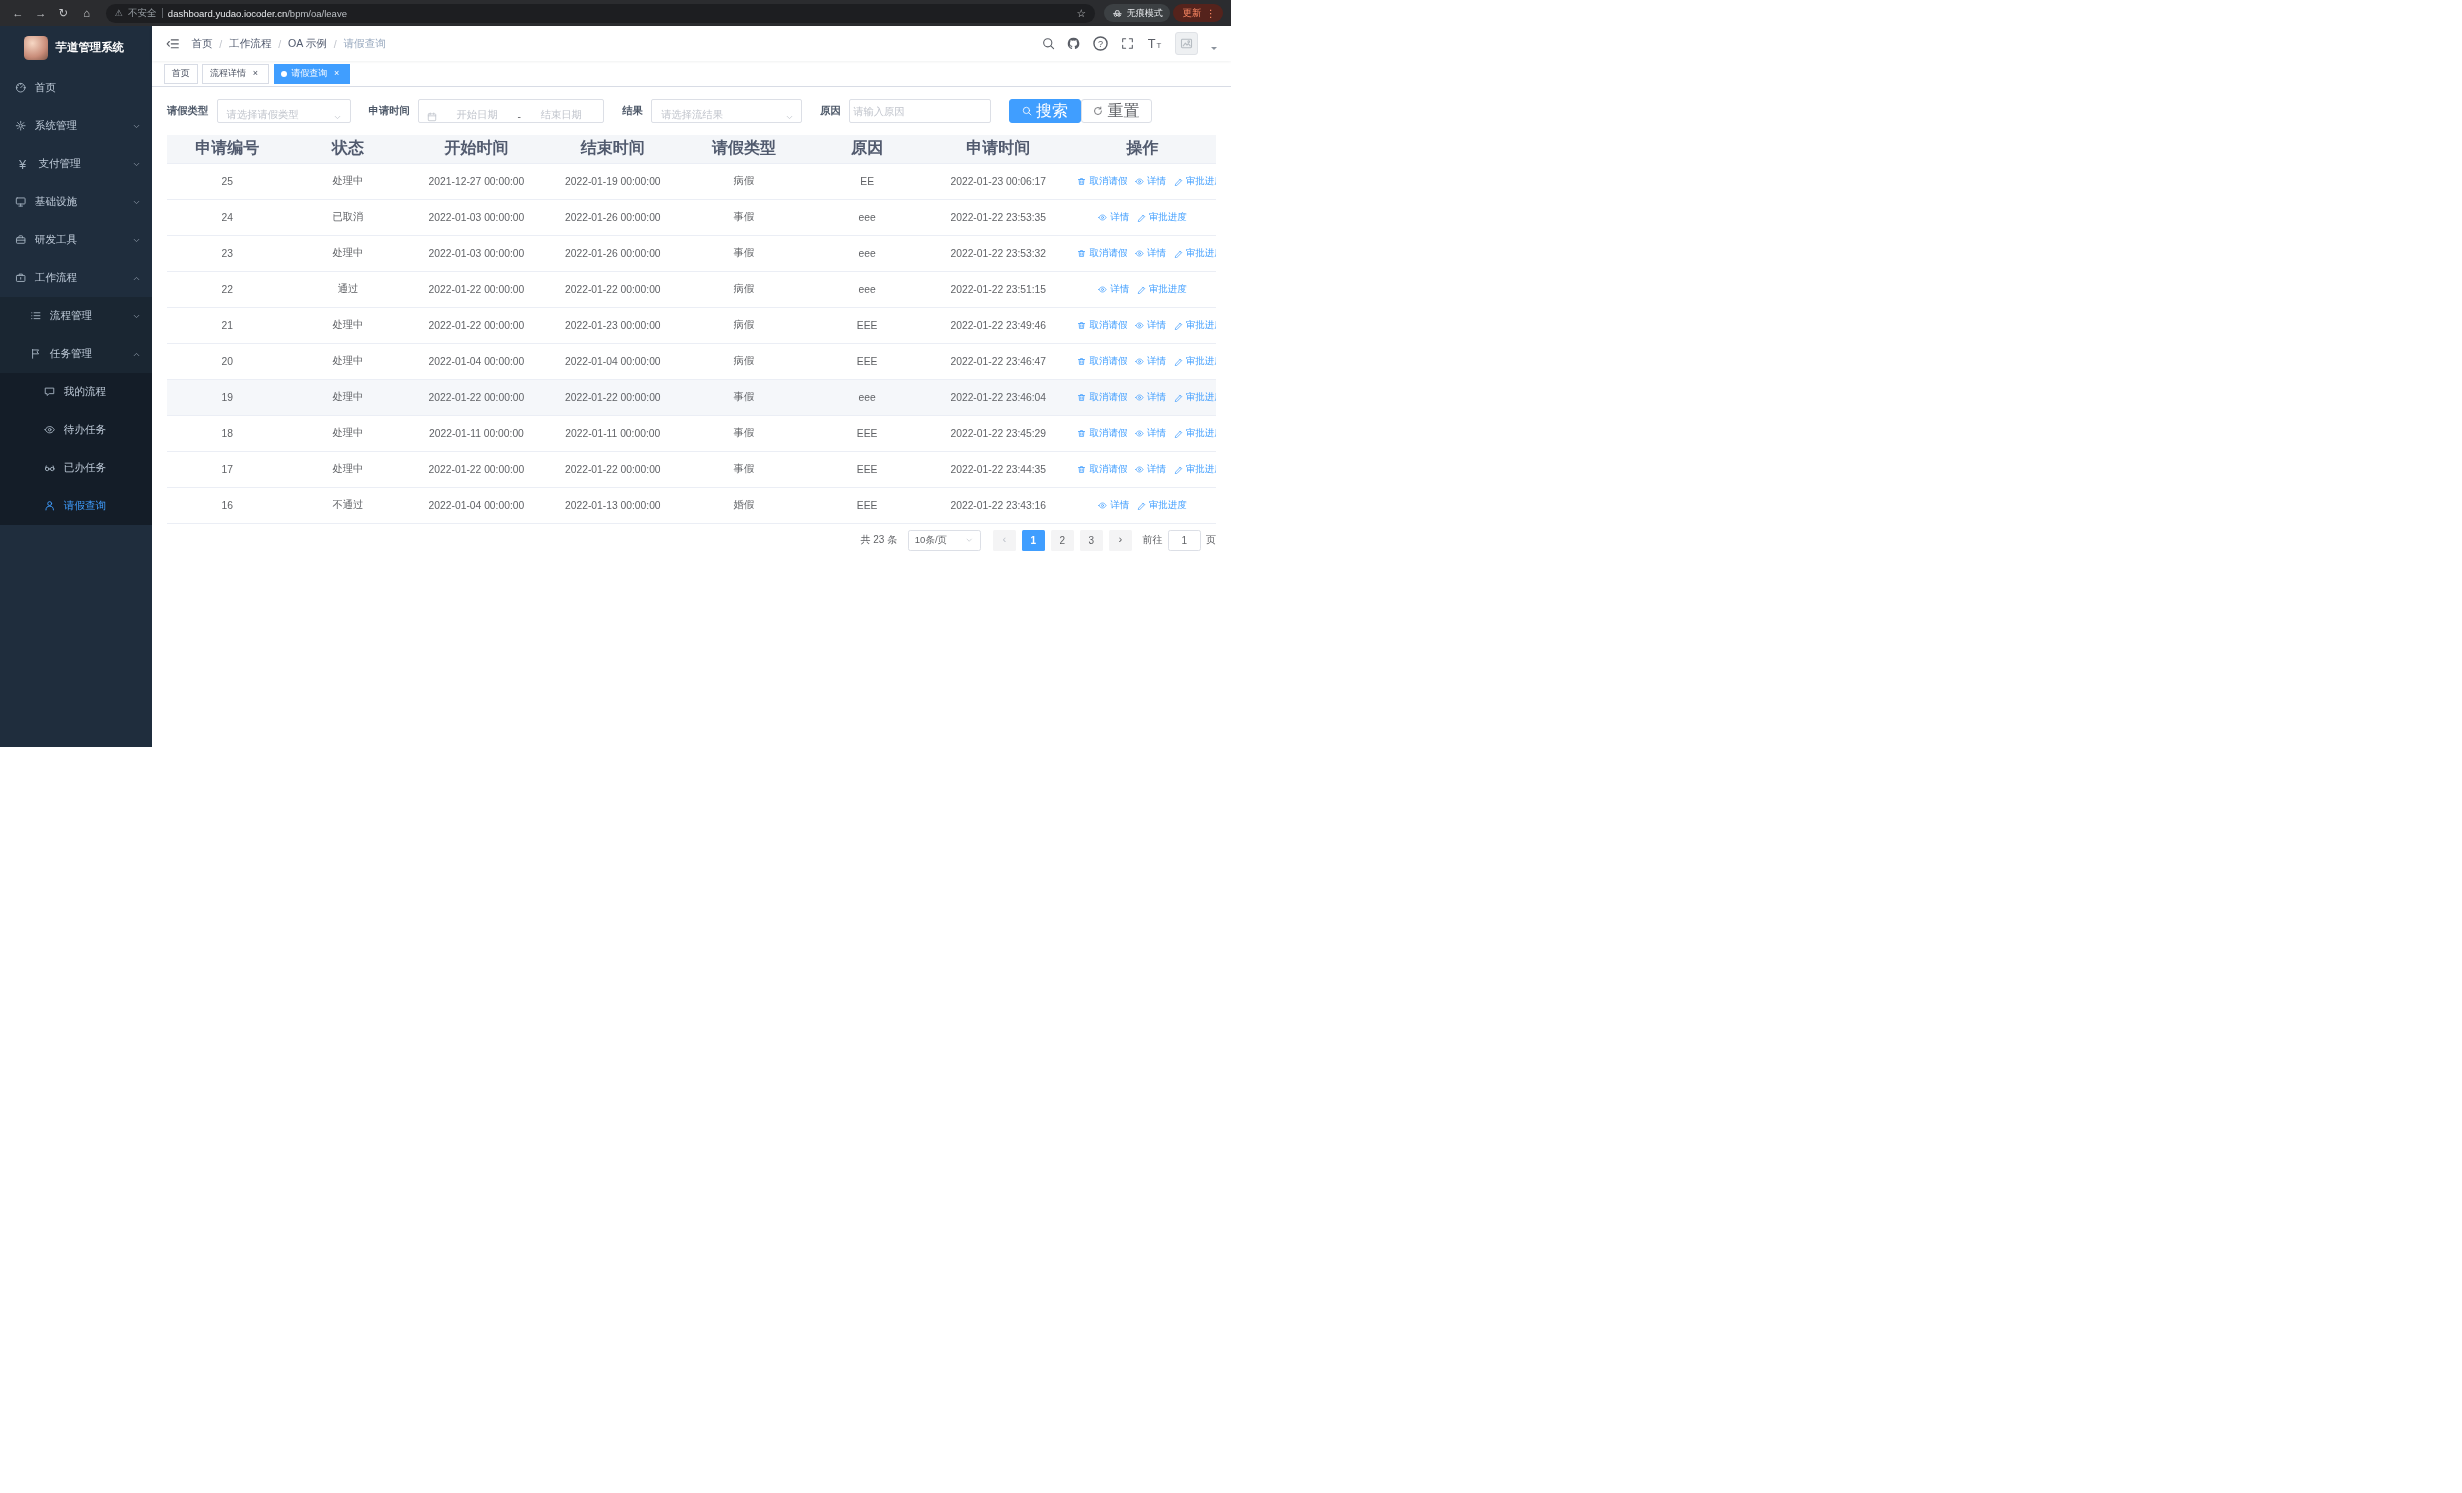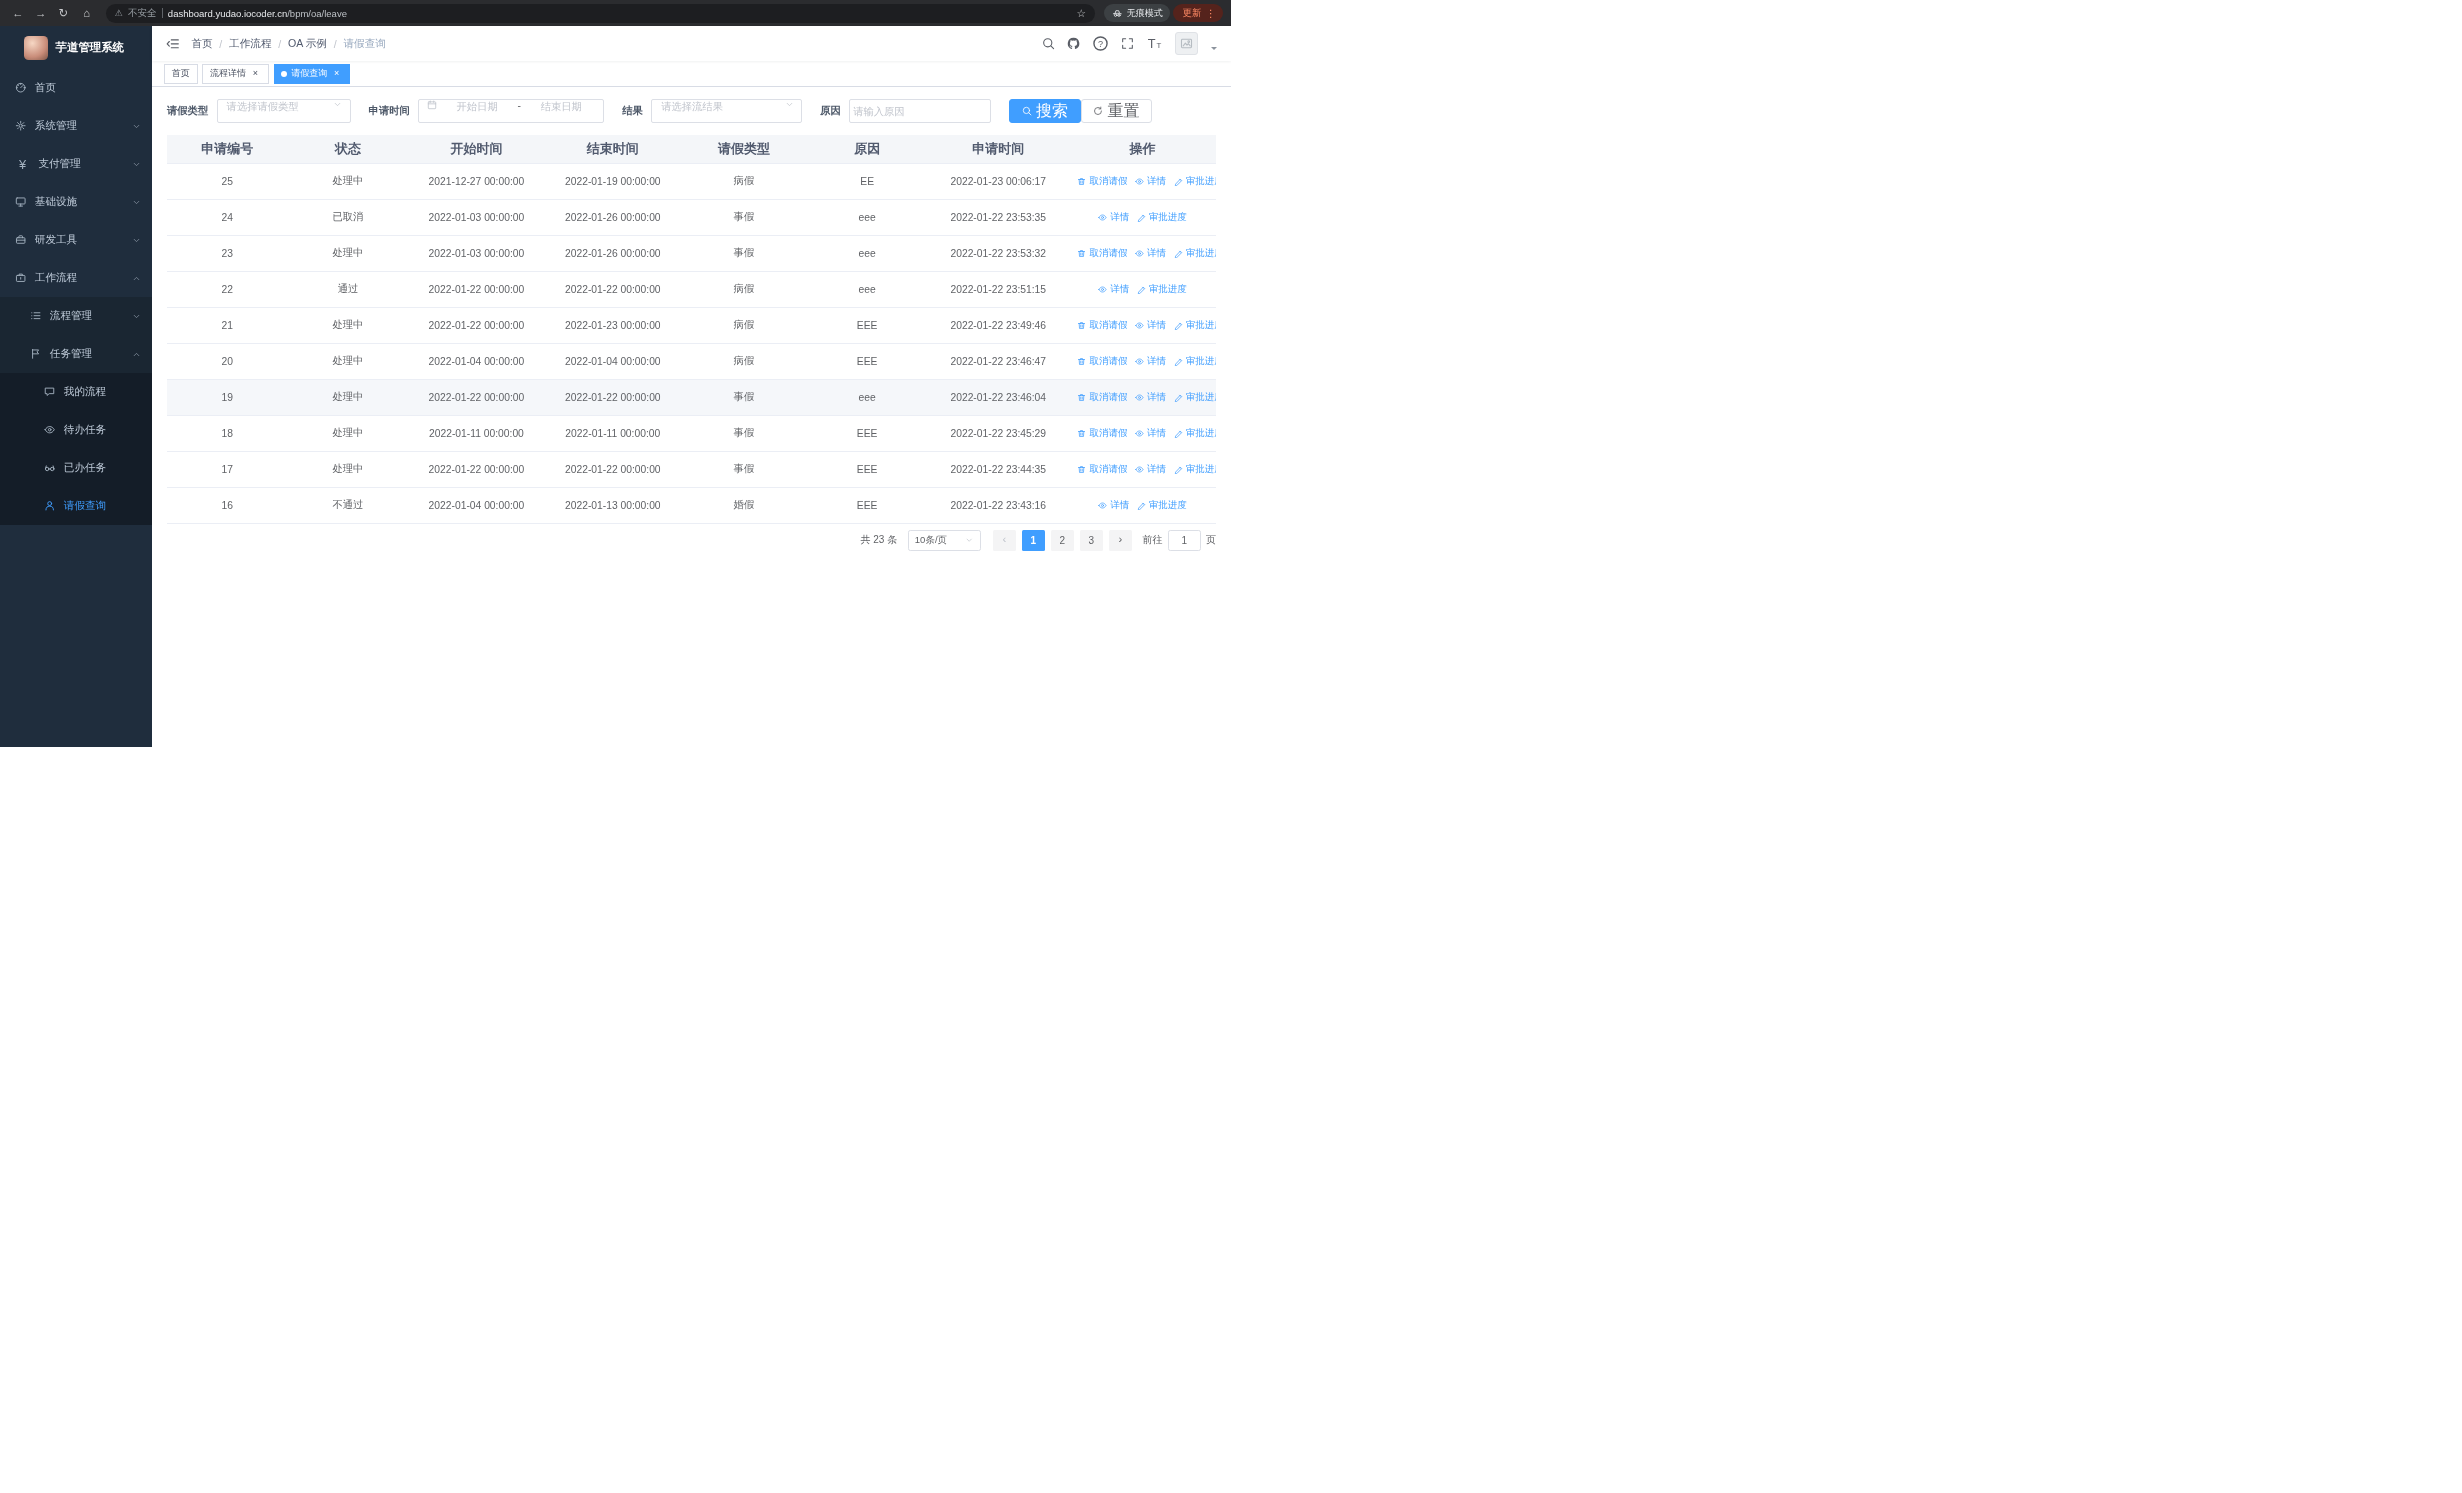--- a/index.html
+++ b/index.html
@@ -62,21 +62,21 @@
   .tag .dot{width:6px;height:6px;border-radius:50%;background:#fff;flex:none}
   .tag.active{background:var(--primary);border-color:var(--primary);color:#fff}
   .tag-close{width:11.4px;height:11.4px;border-radius:50%;display:inline-flex;align-items:center;justify-content:center;font-size:9px;line-height:1}
 
   
   .content{flex:1;padding:12px 15px;overflow:hidden}
 
   .filter-row{display:flex;align-items:center;margin-bottom:12px}
   .fgroup{display:flex;align-items:center;margin-right:18px}
   .flabel{color:#4e5969;margin-right:8.4px;white-space:nowrap;font-weight:600;font-size:10.3px}
-  .sel,.inp,.daterange{height:24px;border:0.8px solid #dcdfe6;border-radius:2px;background:#fff;font-size:10.3px;display:flex;align-items:flex-start}
+  .sel,.inp,.daterange{height:24px;border:0.8px solid #dcdfe6;border-radius:2px;background:#fff;font-size:10.3px;display:flex;align-items:flex-end}
   .sel{width:134px;padding:0 7.6px 0 9px;color:#c0c4cc;position:relative;cursor:pointer;justify-content:space-between}
   .sel .caret{font-size:9px;color:#c0c4cc}
   .daterange{width:186px;padding:0 7.6px;color:#c0c4cc;gap:6px;cursor:pointer}
   .daterange .icon{font-size:10px;color:#c0c4cc}
   .daterange .dr-ph{flex:1;text-align:center;white-space:nowrap}
   .daterange .dr-sep{color:#606266}
   .inp{width:142px;padding:0 3px;color:#606266}
   input.raw{border:none;outline:none;width:100%;height:100%;font:inherit;color:#606266;background:transparent}
   input.raw::placeholder{color:#c0c4cc}
   .btn{height:24px;border-radius:3px;font-size:16px;display:inline-flex;align-items:center;gap:4.6px;padding:0 11.4px;cursor:pointer;border:0.8px solid transparent;white-space:nowrap}
@@ -85,21 +85,21 @@
   .btn-plain{background:#fff;border-color:#dcdfe6;color:#606266}
   .filter-row .btn+.btn{margin-left:0}
 
   .toolbar-row{display:flex;align-items:center;margin-bottom:10px}
   .btn-create{height:23px;font-size:10px;padding:0 10px}
   .right-tools{margin-left:auto;display:flex;align-items:center}
   .circle-btn{width:23px;height:23px;border:0.8px solid #dcdfe6;border-radius:50%;display:flex;align-items:center;justify-content:center;color:#5f6672;background:#fff;margin-left:7.6px;cursor:pointer;font-size:10.6px}
 
   
   table{width:100%;border-collapse:collapse;table-layout:fixed}
-  thead th{background:#f4f6f9;height:28px;font-size:13px;color:#515a6e;font-weight:700;text-align:center;padding:0 4.6px;border-bottom:0.8px solid #ebeef5;white-space:nowrap}
+  thead th{background:#f4f6f9;height:28px;font-size:16px;color:#515a6e;font-weight:700;text-align:center;padding:0 4.6px;border-bottom:0.8px solid #ebeef5;white-space:nowrap}
   tbody td{height:36px;text-align:center;font-size:10.3px;color:#606266;border-bottom:0.8px solid #ebeef5;padding:0 4.6px;white-space:nowrap;overflow:hidden}
   tr.highlight{background:#f5f7fa}
   .op-link{display:inline-flex;align-items:center;gap:3px;color:var(--primary);font-size:9.5px;margin:0 3.8px;cursor:pointer;white-space:nowrap}
   .op-link .icon{font-size:9px}
 
   
   .pagination{margin-top:6px;display:flex;justify-content:flex-end;align-items:center;font-size:10px;color:#606266}
   .pg-total{margin-right:10.6px}
   .size-select{width:73px;height:21px;border:0.8px solid #dcdfe6;border-radius:2.3px;display:flex;align-items:center;justify-content:space-between;padding:0 6px;font-size:9.5px;color:#606266;margin-right:9px;cursor:pointer;background:#fff}
   .size-select .caret{font-size:8.4px;color:#c0c4cc}

